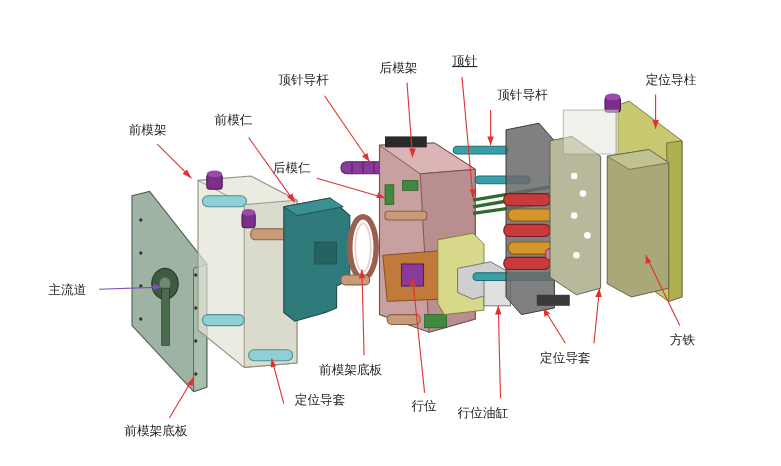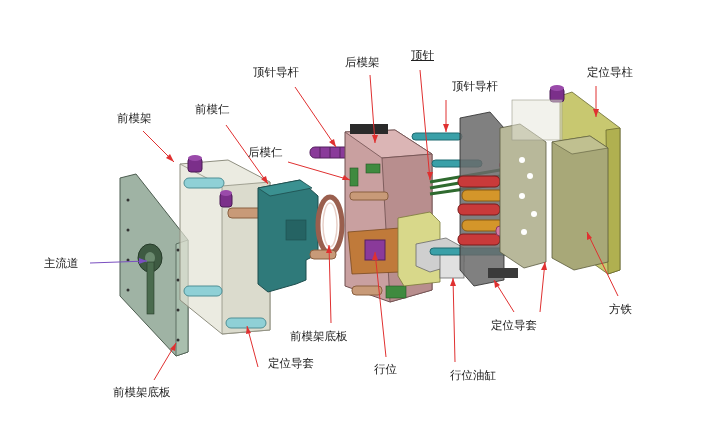--- a/index.html
+++ b/index.html
@@ -179,18 +179,18 @@
   <div class="label" style="left:195px;top:104px;">前模仁</div>
   <div class="label" style="left:253px;top:67px;">顶针导杆</div>
   <div class="label" style="left:345px;top:57px;font-family:Liberation Serif, serif;">后模架</div>
   <div class="label" style="left:411px;top:50px;text-decoration:underline;">顶针</div>
   <div class="label" style="left:417px;top:81px;margin-left:35px;">顶针导杆</div>
   <div class="label" style="left:587px;top:67px;">定位导柱</div>
   <div class="label" style="left:248px;top:147px;">后模仁</div>
   <div class="label" style="left:44px;top:258px;">主流道</div>
   <div class="label" style="left:290px;top:331px;">前模架底板</div>
   <div class="label" style="left:374px;top:364px;">行位</div>
-  <div class="label" style="left:450px;top:370px;">行位油缸</div>
+  <div class="label" style="left:416px;top:370px;">行位油缸</div>
   <div class="label" style="left:491px;top:320px;">定位导套</div>
   <div class="label" style="left:609px;top:304px;">方铁</div>
   <div class="label" style="left:231px;top:358px;margin-left:37px;">定位导套</div>
   <div class="label" style="left:113px;top:387px;font-family:Liberation Serif, serif;">前模架底板</div>
 </div>
 
 </body></html>

